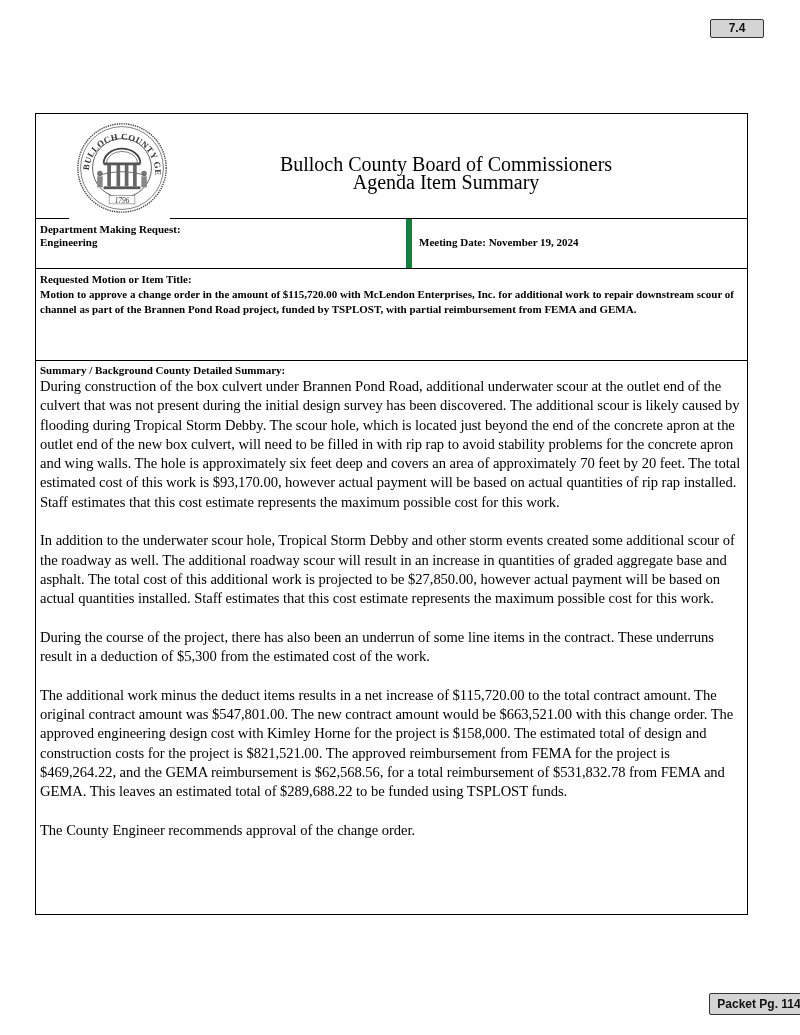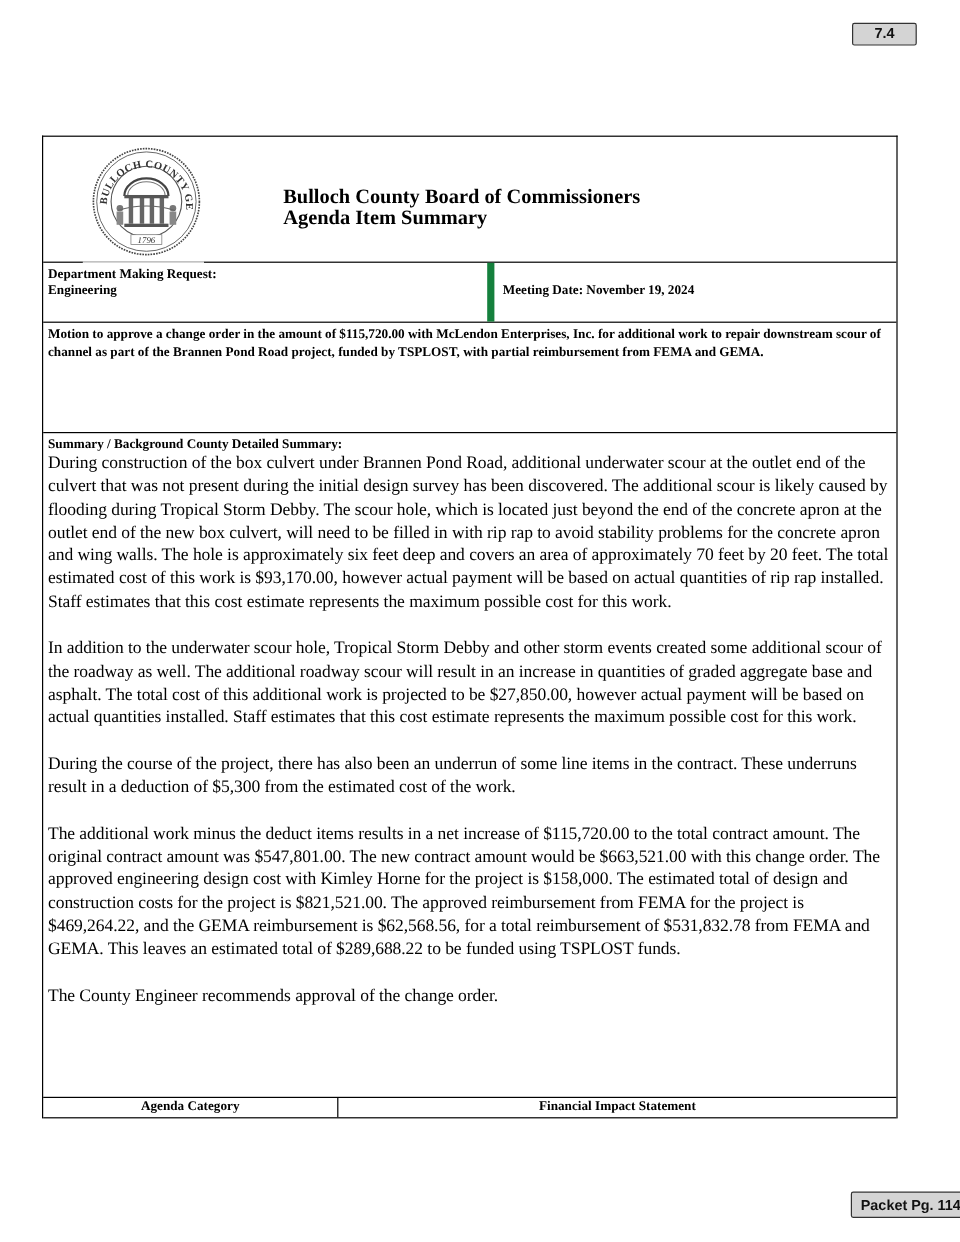--- a/index.html
+++ b/index.html
@@ -64,22 +64,23 @@
     left: 40px;
     top: 8px;
     width: 92px;
     height: 92px;
   }
   .header-title {
     position: absolute;
     left: 200px;
     top: 41px;
     width: 420px;
-    font-weight: bold;
-    font-size: 17px;
+    text-align: center;
+    font-weight: normal;
+    font-size: 20px;
     line-height: 18px;
   }
 
   .dept-row {
     display: flex;
     height: 49px;
     border-bottom: 1px solid #000;
     position: relative;
   }
   .dept-cell {
@@ -195,32 +196,29 @@
   <div class="dept-row">
     <div class="gap-mask" style="left:33px; width:101px;"></div>
     <div class="dept-cell">
       <div>Department Making Request:</div>
       <div>Engineering</div>
     </div>
     <div class="meeting-cell">Meeting Date: November 19, 2024</div>
   </div>
 
   <div class="motion-row">
+    <div>Requested Motion or Item Title:</div>
     <div>Motion to approve a change order in the amount of $115,720.00 with McLendon Enterprises, Inc. for additional work to repair downstream scour of channel as part of the Brannen Pond Road project, funded by TSPLOST, with partial reimbursement from FEMA and GEMA.</div>
   </div>
 
   <div class="summary-row">
     <div class="summary-label">Summary / Background County Detailed Summary:</div>
     <p class="para">During construction of the box culvert under Brannen Pond Road, additional underwater scour at the outlet end of the culvert that was not present during the initial design survey has been discovered. The additional scour is likely caused by flooding during Tropical Storm Debby. The scour hole, which is located just beyond the end of the concrete apron at the outlet end of the new box culvert, will need to be filled in with rip rap to avoid stability problems for the concrete apron and wing walls. The hole is approximately six feet deep and covers an area of approximately 70 feet by 20 feet. The total estimated cost of this work is $93,170.00, however actual payment will be based on actual quantities of rip rap installed. Staff estimates that this cost estimate represents the maximum possible cost for this work.</p>
     <p class="para">In addition to the underwater scour hole, Tropical Storm Debby and other storm events created some additional scour of the roadway as well. The additional roadway scour will result in an increase in quantities of graded aggregate base and asphalt. The total cost of this additional work is projected to be $27,850.00, however actual payment will be based on actual quantities installed. Staff estimates that this cost estimate represents the maximum possible cost for this work.</p>
     <p class="para">During the course of the project, there has also been an underrun of some line items in the contract. These underruns result in a deduction of $5,300 from the estimated cost of the work.</p>
     <p class="para">The additional work minus the deduct items results in a net increase of $115,720.00 to the total contract amount. The original contract amount was $547,801.00. The new contract amount would be $663,521.00 with this change order. The approved engineering design cost with Kimley Horne for the project is $158,000. The estimated total of design and construction costs for the project is $821,521.00. The approved reimbursement from FEMA for the project is $469,264.22, and the GEMA reimbursement is $62,568.56, for a total reimbursement of $531,832.78 from FEMA and GEMA. This leaves an estimated total of $289,688.22 to be funded using TSPLOST funds.</p>
     <p class="para">The County Engineer recommends approval of the change order.</p>
   </div>
 
-  <div class="footer-row">
-    <div class="footer-cell-left">Agenda Category</div>
-    <div class="footer-cell-right">Financial Impact Statement</div>
-  </div>
 
 </div>
 
 <div class="tag-box tag-bottom">Packet Pg. 114</div>
 
 </body></html>

